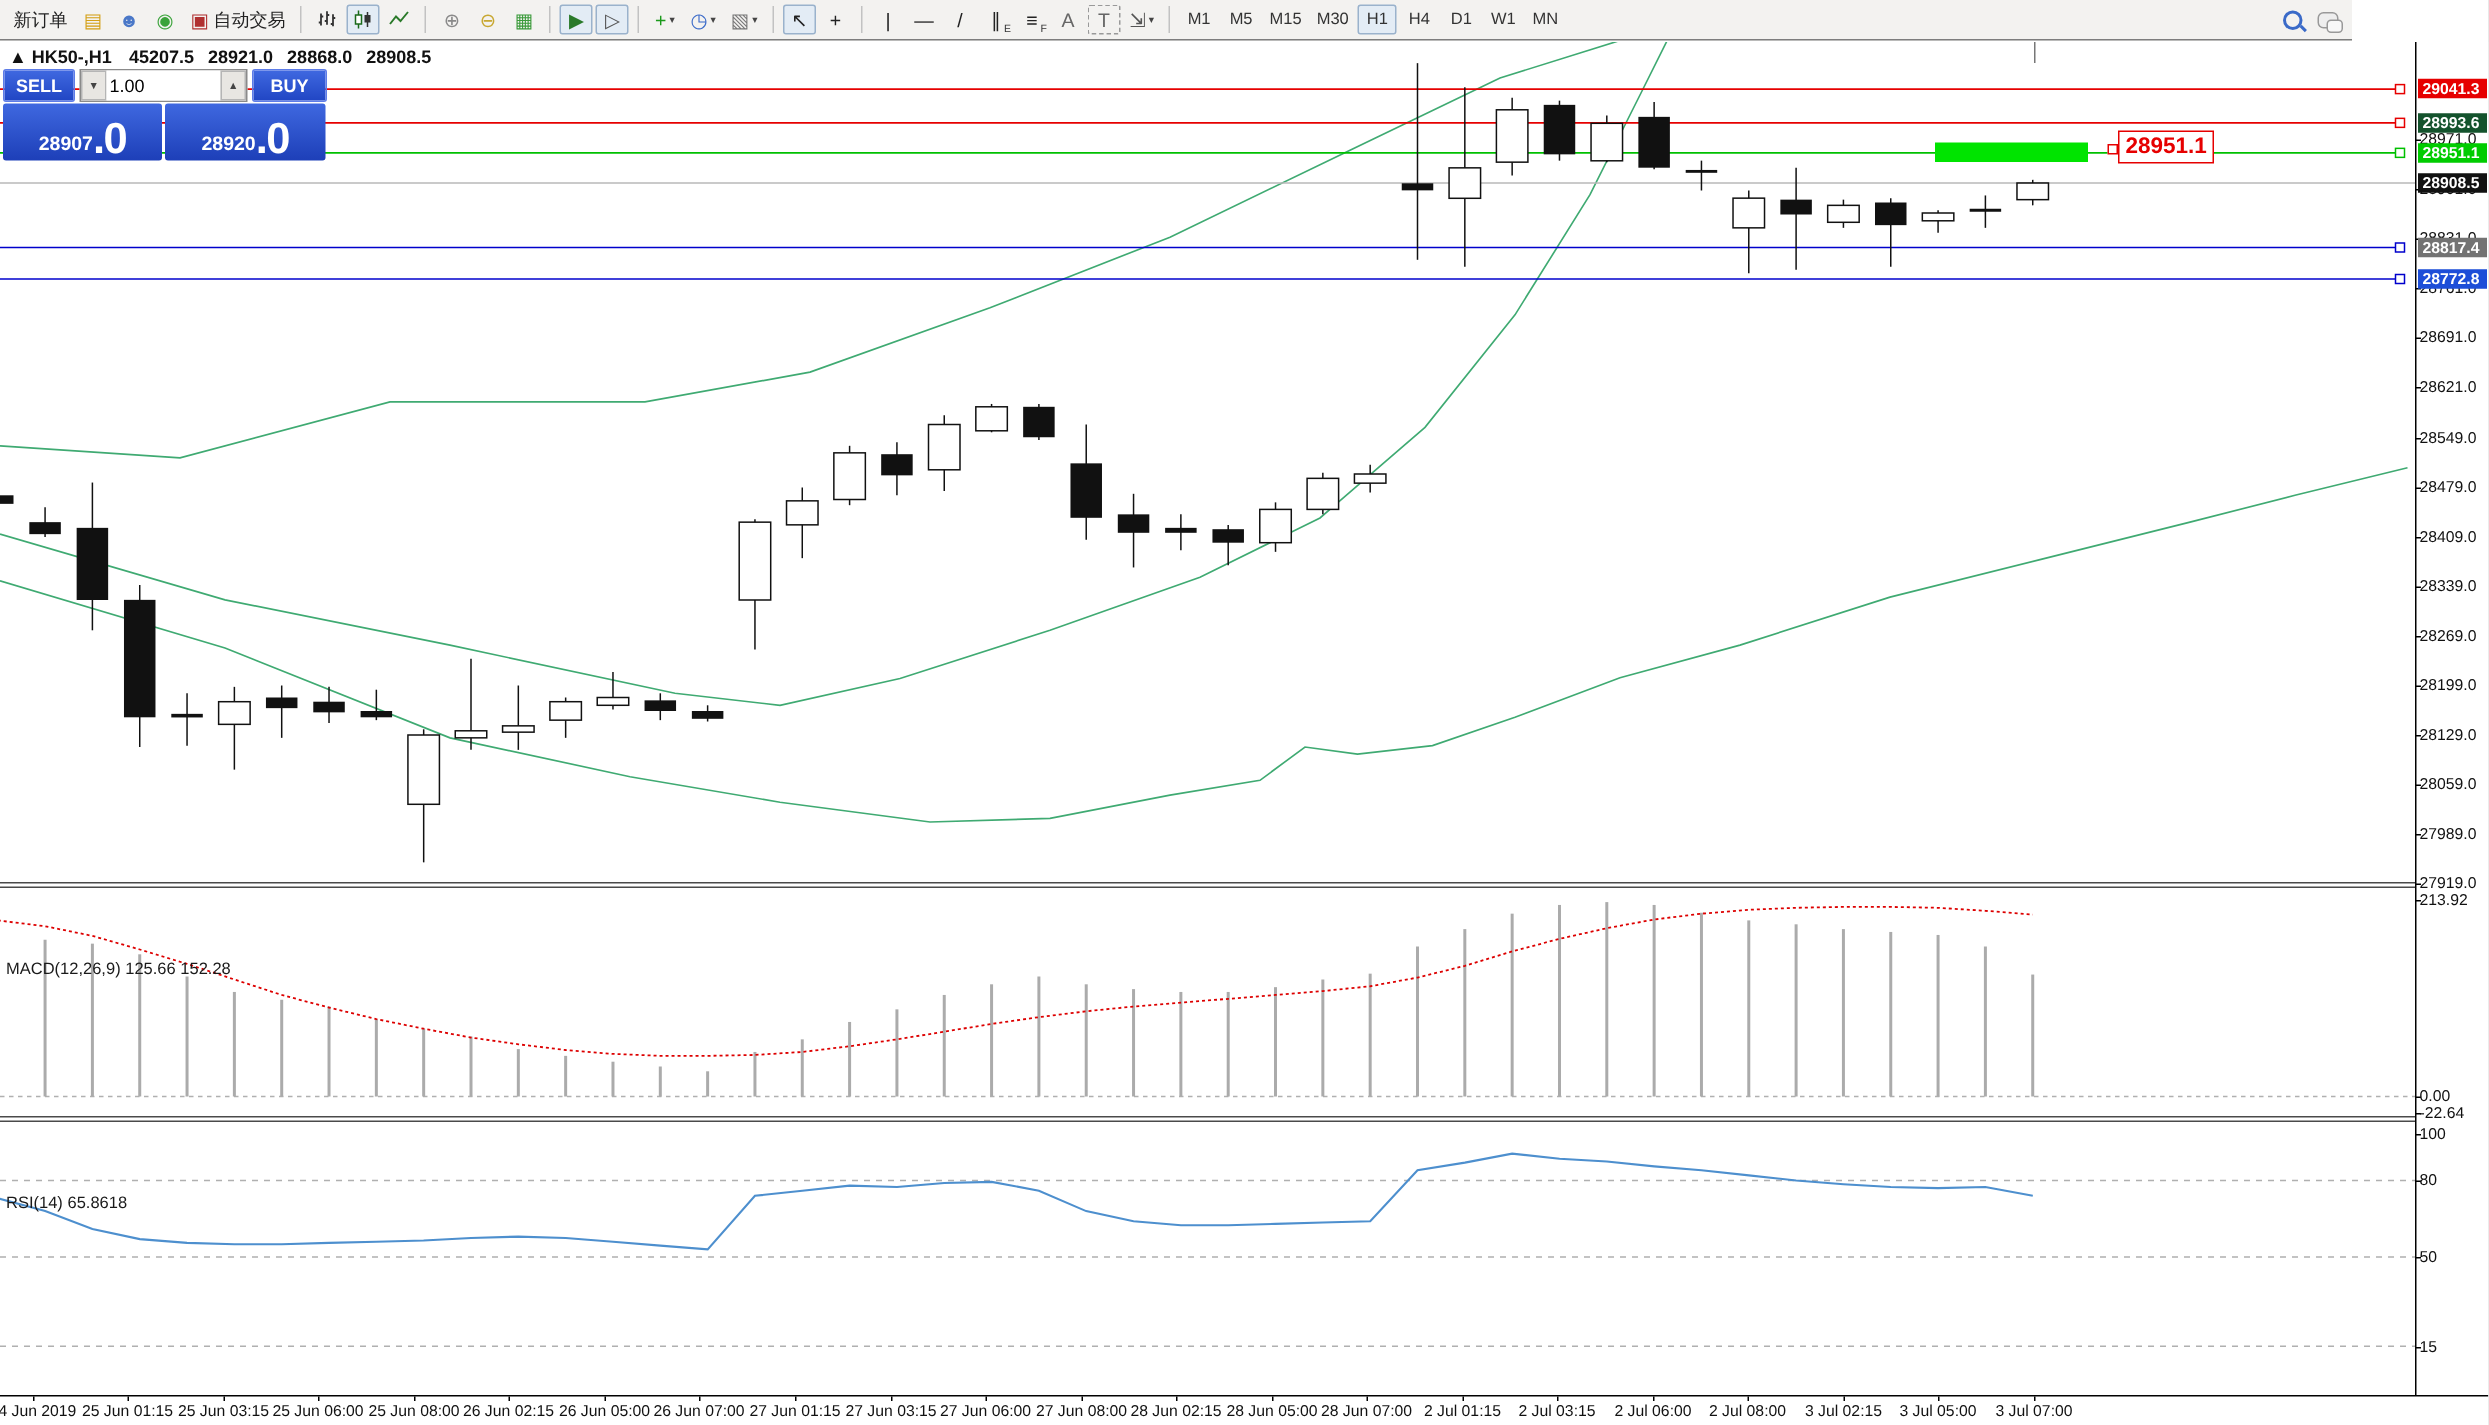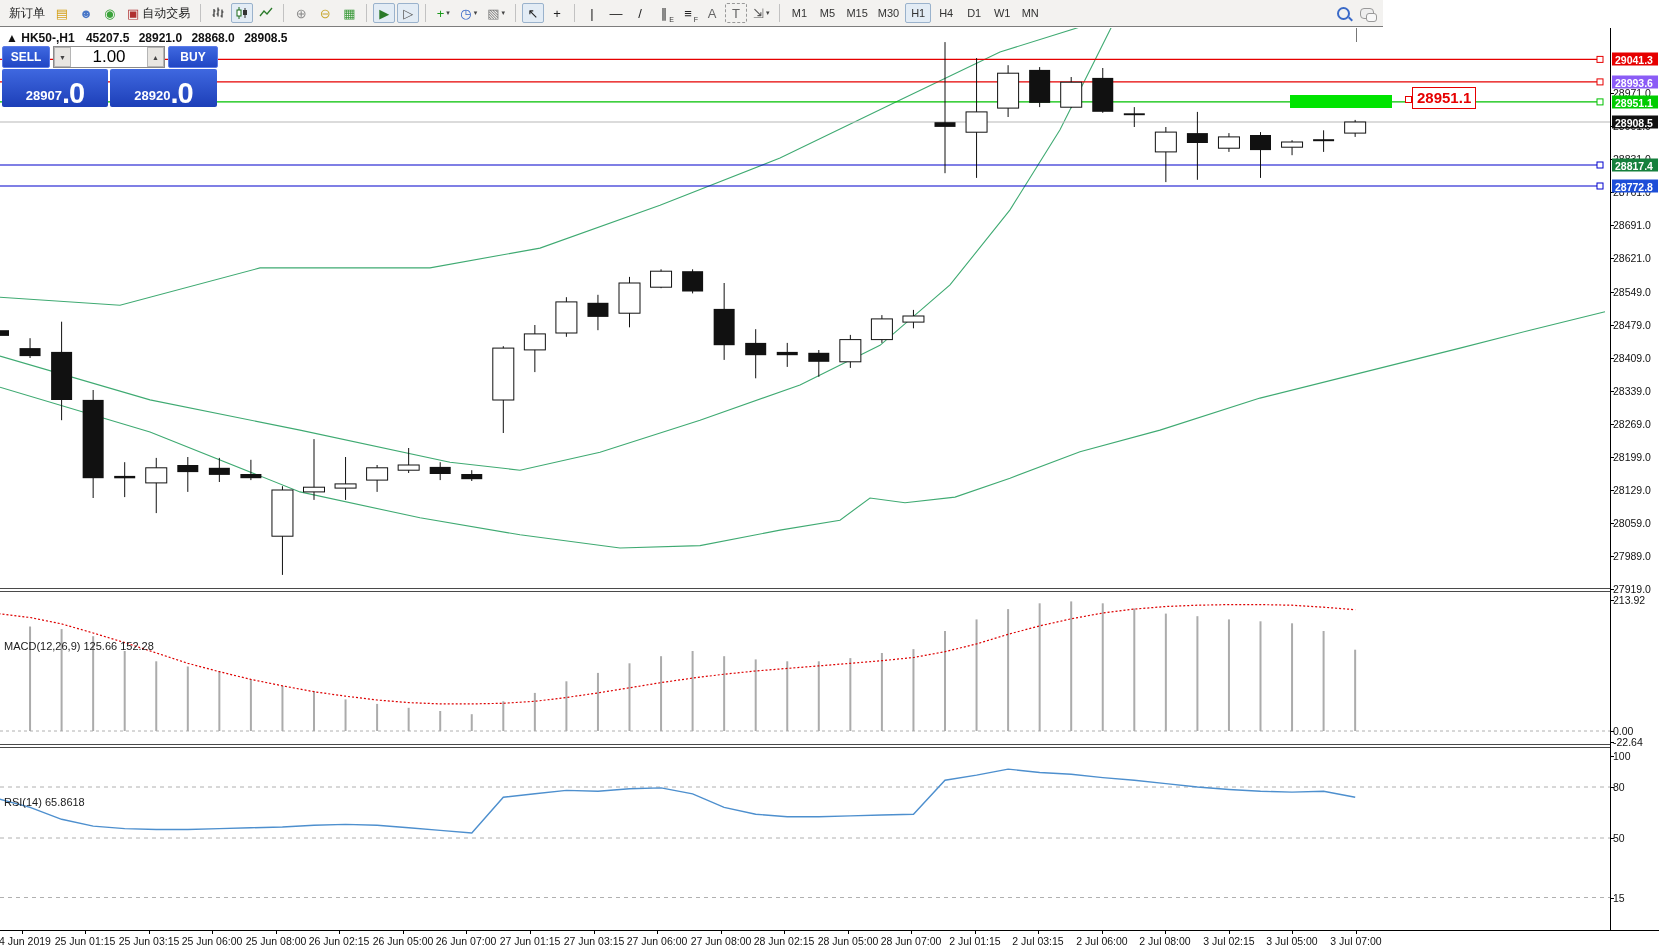--- a/index.html
+++ b/index.html
@@ -1,19 +1,19 @@
 <!DOCTYPE html>
 <html><head>
 <meta charset="utf-8">
 <style>
   html,body{margin:0;padding:0;background:#d8d8d8;}
   #screen{position:relative;width:1659px;height:950px;background:#ffffff;overflow:hidden;
           font-family:"Liberation Sans",sans-serif;-webkit-font-smoothing:antialiased;}
   
-  #toolbar{position:absolute;left:0;top:0;width:1383px;height:27px;background:#f3f2f0;
+  #toolbar{position:absolute;left:0;top:0;width:1568px;height:27px;background:#f3f2f0;
            border-bottom:1px solid #7d7d7d;display:flex;align-items:center;padding:0 4px;box-sizing:border-box;}
   .tb-item{height:20px;min-width:22px;display:flex;align-items:center;justify-content:center;
            margin:0 1px;border:1px solid transparent;border-radius:2px;font-size:13px;color:#333;
            padding:0 3px;box-sizing:border-box;cursor:default;position:relative;}
   .tb-item.active{background:#e3ecf5;border:1px solid #9ab2cc;}
   .tb-sep{width:1px;height:18px;background:#c2c2c2;margin:0 5px;}
   .tb-text{font-size:12px;color:#222;}
   .tb-sub{position:absolute;right:0;bottom:-1px;font-size:7px;color:#333;}
   .tb-dd{font-size:7px;color:#444;margin-left:2px;}
   .tb-boxed{border:1px dashed #999;}
@@ -32,21 +32,21 @@
   
   #trade-panel{position:absolute;left:2px;top:46px;width:216px;z-index:40;}
   #tp-row1{display:flex;height:22px;}
   .tp-btn{background:linear-gradient(#3f68e0,#2146c4);color:#fff;font-size:12px;font-weight:bold;
           display:flex;align-items:center;justify-content:center;border:1px solid #5d7ce8;border-radius:2px;box-sizing:border-box;}
   #tp-sell{width:48px;}
   #tp-buy{width:50px;margin-left:3px;}
   #tp-vol{display:flex;width:112px;margin-left:3px;border:1px solid #8a8a8a;box-sizing:border-box;background:#fff;}
   .tp-spin{width:18px;background:#e8e6e2;display:flex;align-items:center;justify-content:center;
            font-size:7px;color:#444;border:1px solid #b5b5b5;box-sizing:border-box;}
-  #tp-vol input{width:72px;border:none;outline:none;font-size:17px;text-align:center;font-family:"Liberation Sans",sans-serif;}
+  #tp-vol input{width:72px;border:none;outline:none;font-size:12px;text-align:left;font-family:"Liberation Sans",sans-serif;}
   #tp-row2{display:flex;height:38px;margin-top:1px;}
   .tp-price{background:linear-gradient(#3f68e0,#1d3fb8);color:#fff;display:flex;align-items:flex-end;
             justify-content:center;border-radius:2px;padding-bottom:1px;box-sizing:border-box;}
   #tp-sell-price{width:106px;}
   #tp-buy-price{width:107px;margin-left:2px;}
   .tp-small{font-size:13px;font-weight:bold;line-height:20px;}
   .tp-big{font-size:29px;font-weight:bold;line-height:26px;letter-spacing:-1px;}
   
   .pane-svg{position:absolute;left:0;}
   .pane-sep{position:absolute;left:0;width:1610px;height:4px;border-top:1px solid #4a4a4a;border-bottom:1px solid #4a4a4a;box-sizing:border-box;background:#fff;z-index:5;}
@@ -438,24 +438,24 @@
       <div class="ytick" style="top:742px">-22.64</div>
       <div class="ytick-mark" style="top:756px"></div>
       <div class="ytick" style="top:756px">100</div>
       <div class="ytick-mark" style="top:787px"></div>
       <div class="ytick" style="top:787px">80</div>
       <div class="ytick-mark" style="top:838px"></div>
       <div class="ytick" style="top:838px">50</div>
       <div class="ytick-mark" style="top:898px"></div>
       <div class="ytick" style="top:898px">15</div>
       <div class="yline-label" style="top:59px;background:#e60000">29041.3</div>
-      <div class="yline-label" style="top:82px;background:#8b5cf6">28993.6</div>
+      <div class="yline-label" style="top:82px;background:#14532d">28993.6</div>
       <div class="yline-label" style="top:102px;background:#00cc00">28951.1</div>
       <div class="yline-label" style="top:122px;background:#111111">28908.5</div>
-      <div class="yline-label" style="top:165px;background:#15803d">28817.4</div>
+      <div class="yline-label" style="top:165px;background:#737373">28817.4</div>
       <div class="yline-label" style="top:186px;background:#1d4ed8">28772.8</div>
     </div>
   <div id="x-axis">
       <div class="xtick-mark" style="left:22px"></div>
       <div class="xtick" style="left:22px">24 Jun 2019</div>
       <div class="xtick-mark" style="left:85px"></div>
       <div class="xtick" style="left:85px">25 Jun 01:15</div>
       <div class="xtick-mark" style="left:149px"></div>
       <div class="xtick" style="left:149px">25 Jun 03:15</div>
       <div class="xtick-mark" style="left:212px"></div>

